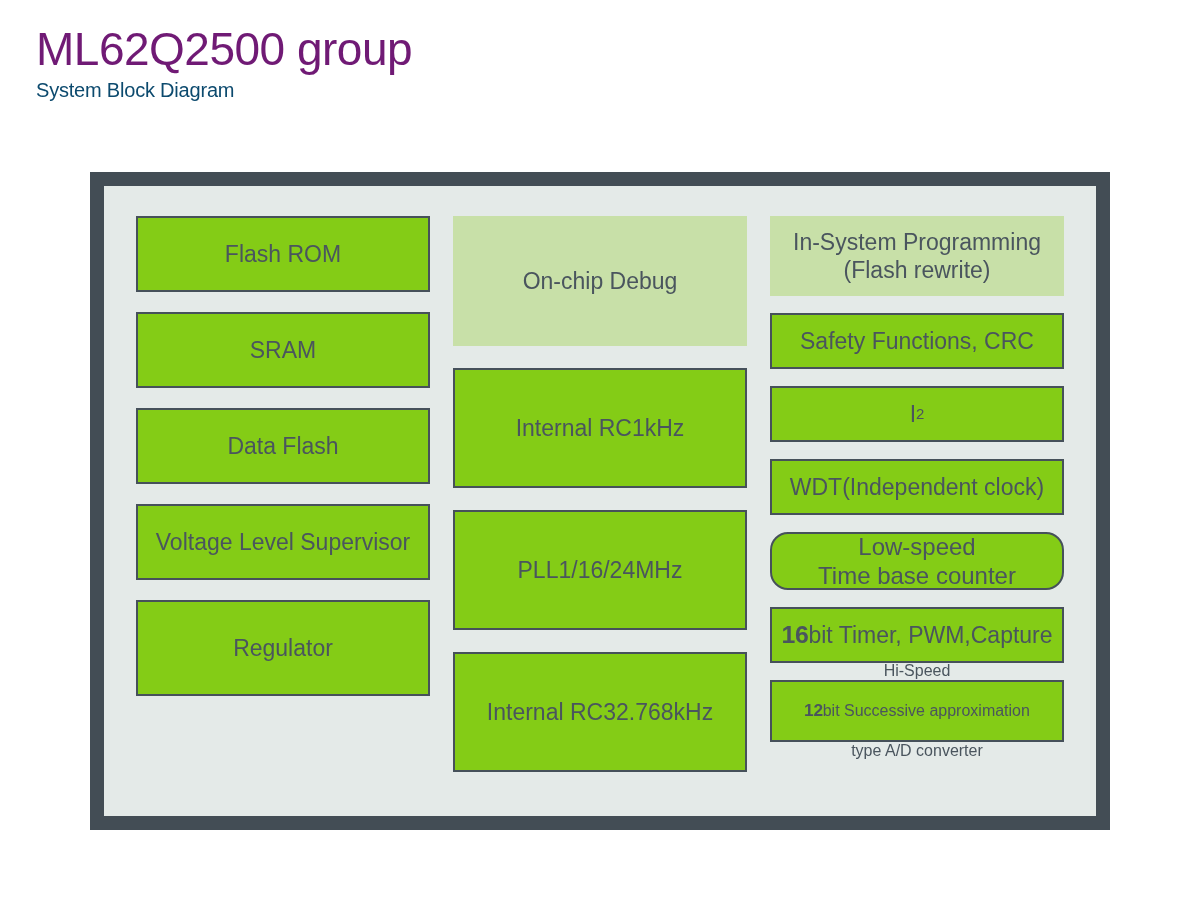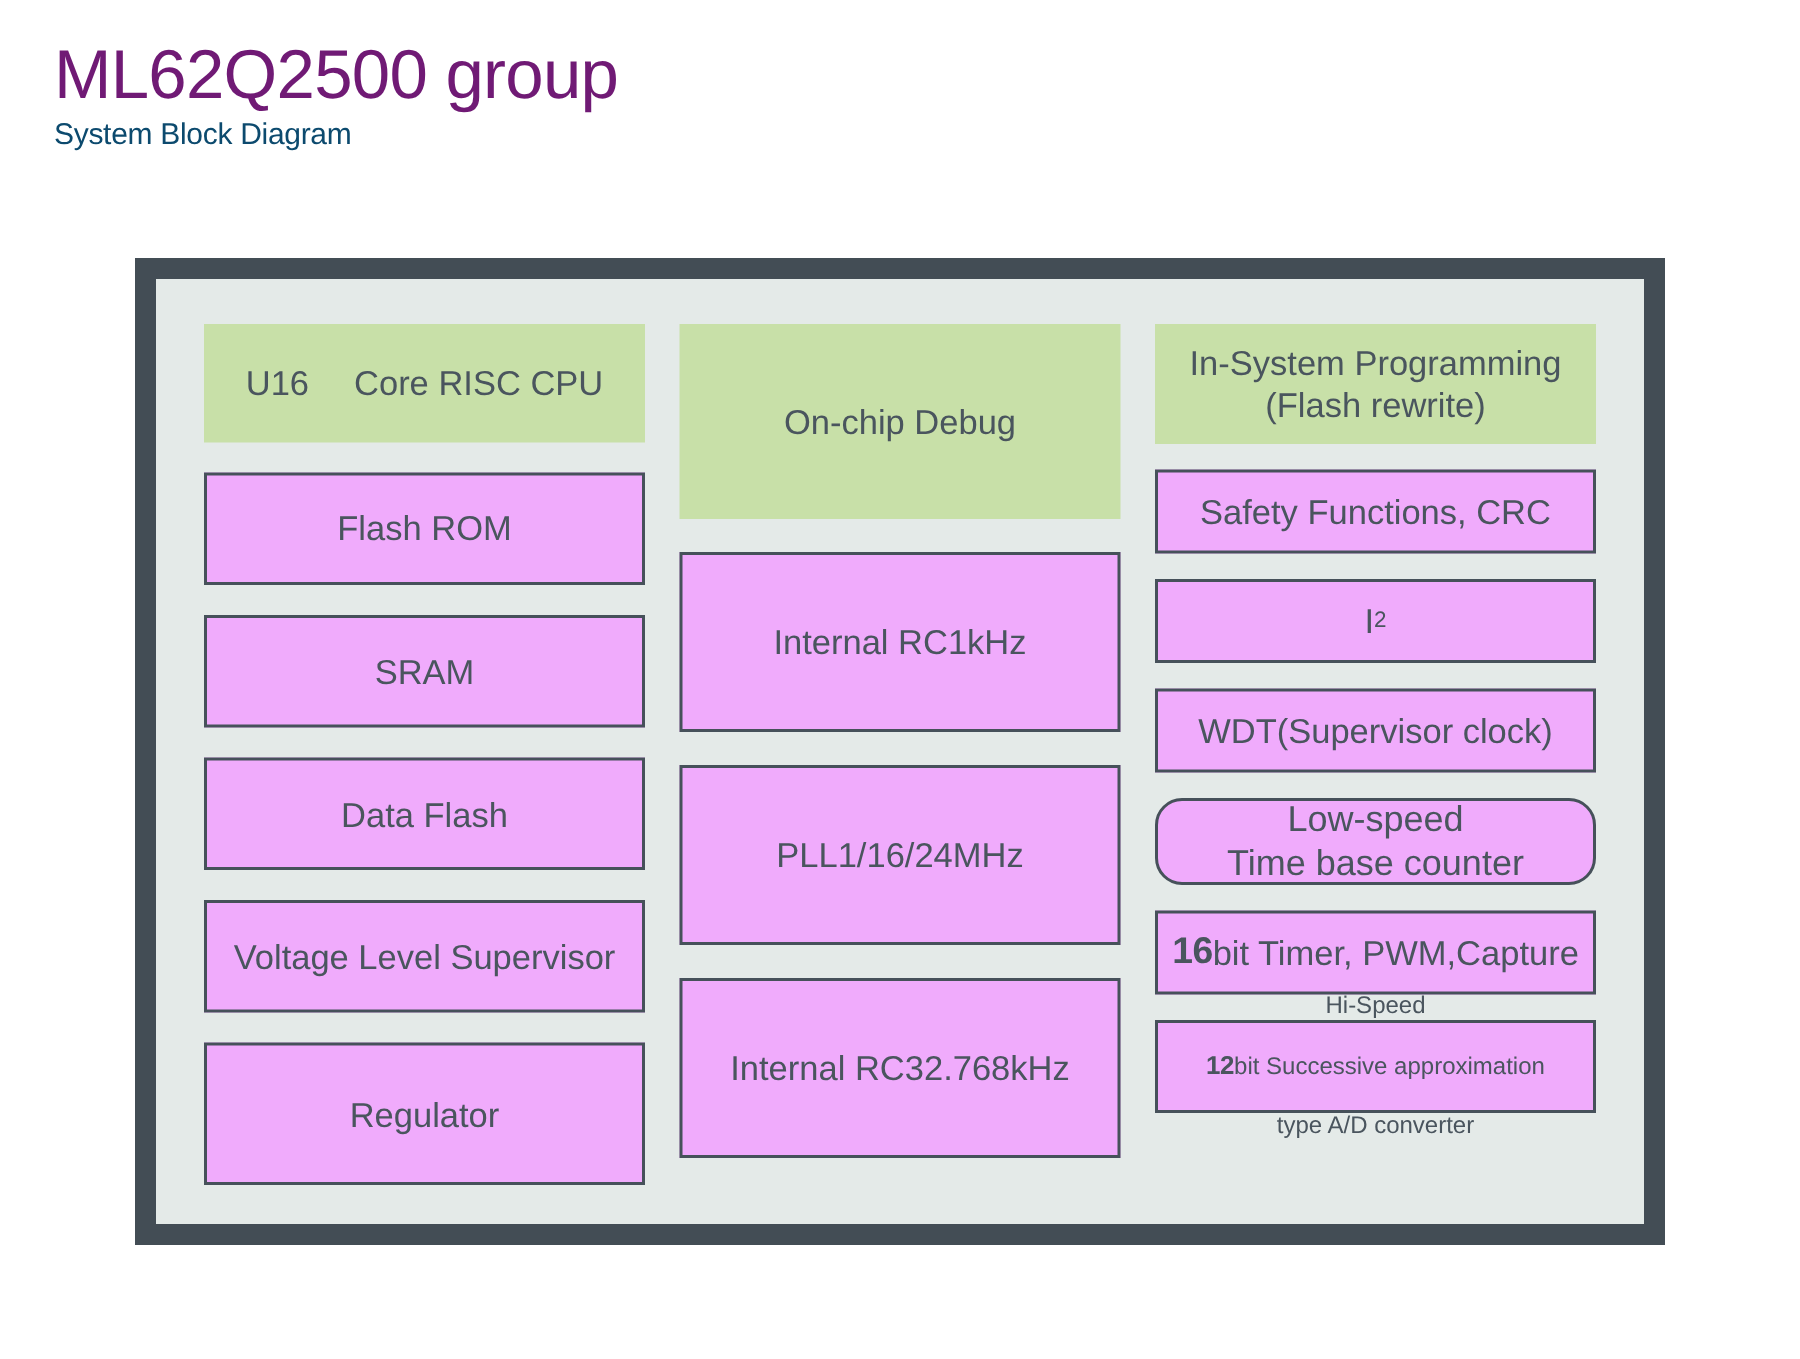--- a/index.html
+++ b/index.html
@@ -84,21 +84,21 @@
     font-weight: 400;
     line-height: 1.22;
     white-space: pre-line;
   }
   .block.green {
     background: #c8e0a8;
     border: none;
     font-size: 23px;
   }
   .block.cream {
-    background: #f0abfc;
+    background: #84cc16;
     border: 2px solid #46515a;
     font-size: 23px;
   }
   .block.small  { font-size: 24px; border-radius: 18px; }
   .block.xsmall { font-size: 16px; }
 
   
   .h-cpu      { height: 80px;  margin-bottom: 20px; }
   .h-std      { height: 76px;  margin-bottom: 20px; }
   .h-std-last { height: 96px; }
@@ -132,25 +132,20 @@
 <div class="title-area">
   <div class="main-title">ML62Q2500 group</div>
   <div class="sub-title">System Block Diagram</div>
 </div>
 
 <div class="chip-frame">
   <div class="chip-inner">
 
     <div class="column col-left">
 
-      <div class="block green h-cpu">
-        <span>U16</span>
-        <span class="gap-span"></span>
-        <span>Core RISC CPU</span>
-      </div>
 
       <div class="block cream h-std">Flash ROM</div>
       <div class="block cream h-std">SRAM</div>
       <div class="block cream h-std">Data Flash</div>
       <div class="block cream h-std">Voltage Level Supervisor</div>
       <div class="block cream h-std-last">Regulator</div>
     </div>
 
     <div class="column col-middle">
       <div class="block green h-debug">On-chip Debug</div>
@@ -163,21 +158,21 @@
 
       <div class="block green h-isp">In-System Programming
 (Flash rewrite)</div>
 
       <div class="block cream h-r">Safety Functions, CRC</div>
 
       <div class="block cream h-r">
         <span>I</span><span class="sup">2</span>
       </div>
 
-      <div class="block cream h-r">WDT(Supervisor clock)</div>
+      <div class="block cream h-r">WDT(Independent clock)</div>
 
       <div class="block cream h-r2 small">Low-speed
 Time base counter</div>
 
       <div class="block cream h-r">
         <span class="big-num">16</span><span>bit Timer, PWM,Capture</span>
       </div>
 
       <div class="block cream h-r-last xsmall">
         <div style="text-align:center;">

